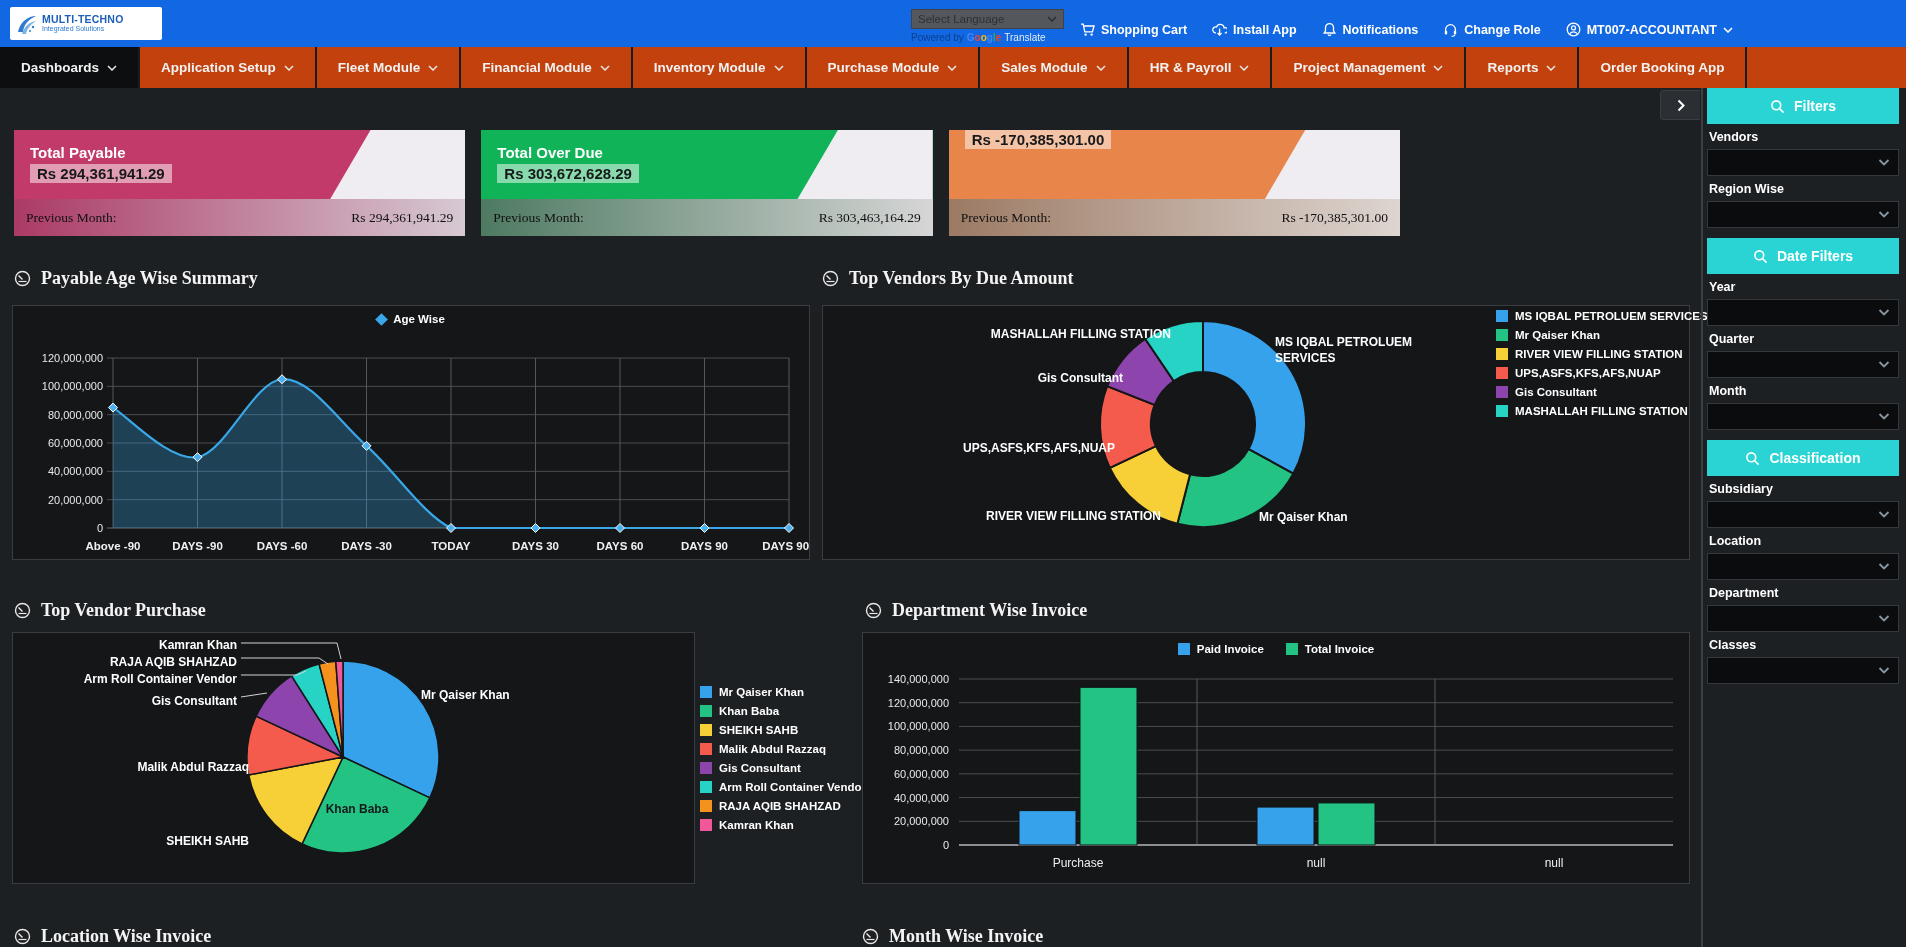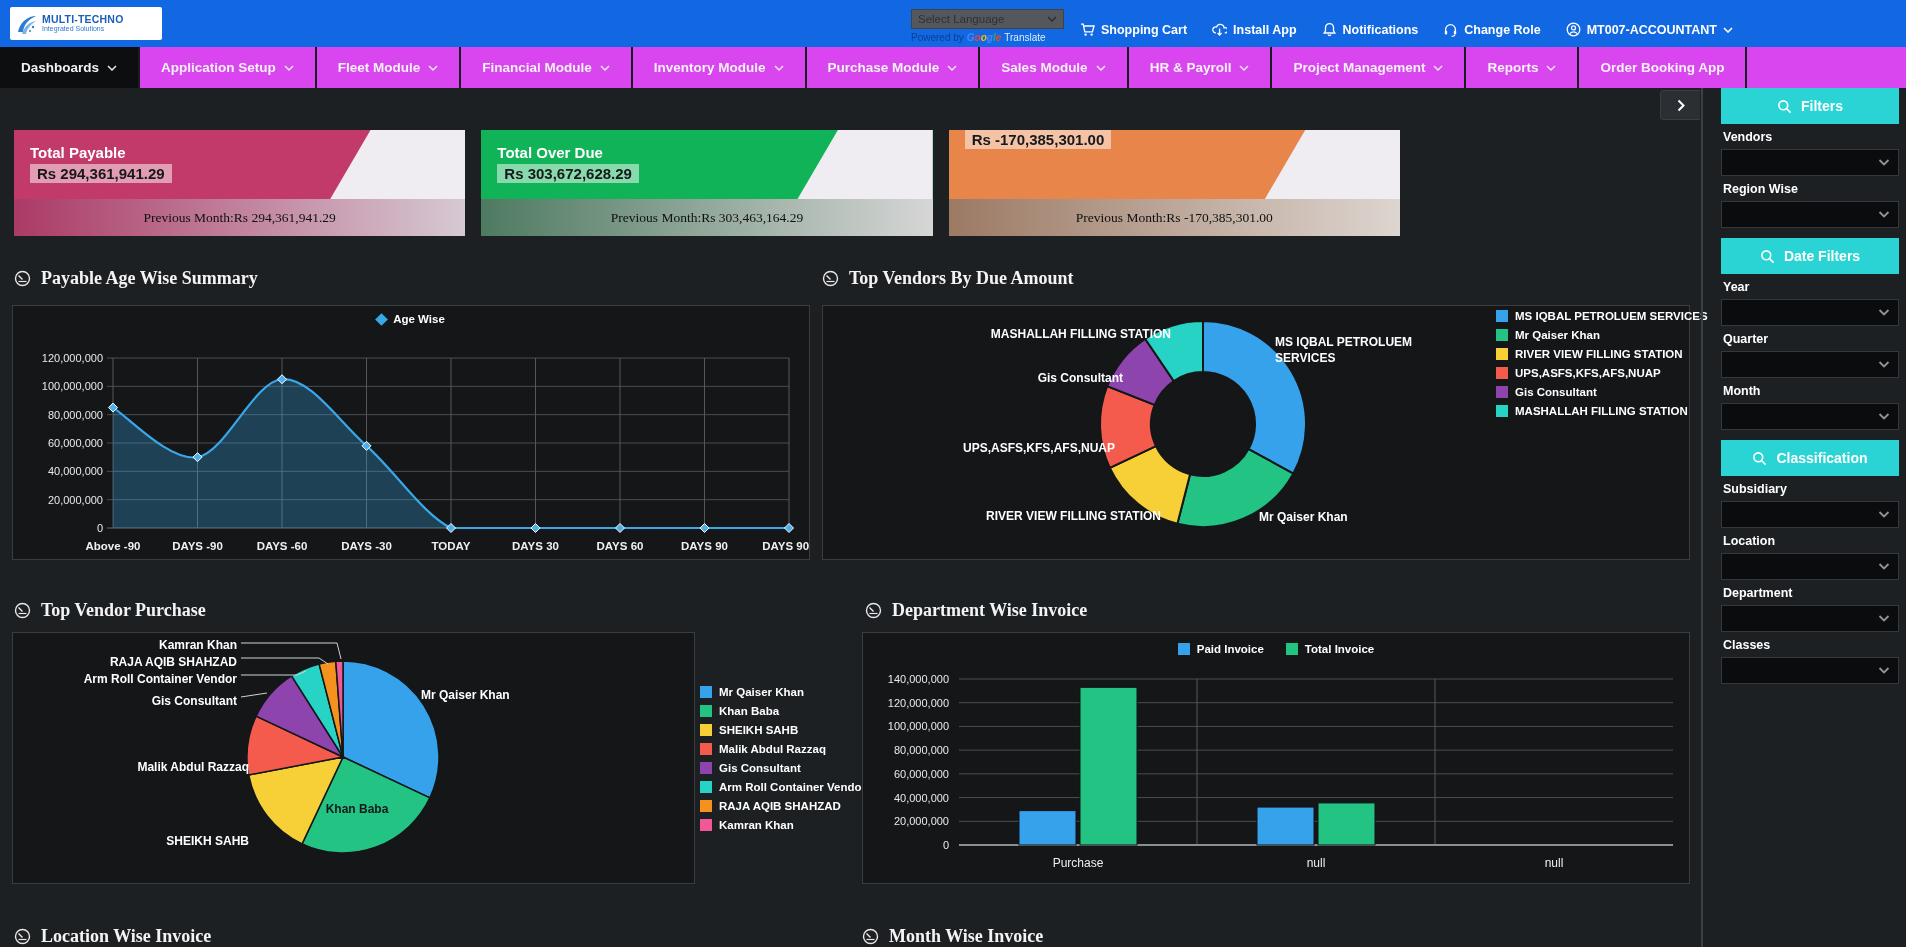--- a/index.html
+++ b/index.html
@@ -9,59 +9,59 @@
   
   .hdr { position:absolute; left:0; top:0; width:1906px; height:47px; background:#1268e2; }
   .logo-box { position:absolute; left:10px; top:7px; width:152px; height:33px; background:#ffffff; border-radius:2px; display:flex; align-items:center; padding:0 6px; gap:4px; }
   .logo-txt { line-height:1.05; }
   .logo-name { font-size:10.5px; font-weight:700; color:#1b5fb8; letter-spacing:.2px; }
   .logo-tag { font-size:7px; color:#2f7bd0; }
   .lang-wrap { position:absolute; left:911px; top:9px; width:153px; }
   .lang-select { height:20px; background:#54585d; border:1px solid #3e4247; color:#2c3136; font-size:11.5px; display:flex; align-items:center; justify-content:space-between; padding:0 6px; cursor:pointer; }
   .powered { margin-top:3px; font-size:10px; display:flex; gap:3px; align-items:baseline; }
   .powered .pby { color:rgba(0,10,40,.45); }
-  .powered .gl { font-weight:700;font-style:italic; }
+  .powered .gl { font-weight:700; }
   .powered .tr { color:#e3ecf7; }
   .hdr-actions { position:absolute; left:1080px; top:0; height:59px; display:flex; align-items:center; gap:25px; }
   .hdr-item { display:flex; align-items:center; gap:6px; color:#ffffff; font-size:12.5px; font-weight:600; cursor:pointer; white-space:nowrap; }
 
   
-  .nav { position:absolute; left:0; top:47px; width:1906px; height:41px; background:#d946ef; display:flex; }
+  .nav { position:absolute; left:0; top:47px; width:1906px; height:41px; background:#c2410c; display:flex; }
   .nav-item { display:flex; align-items:center; gap:8px; padding:0 21px; color:#f2f2f2; font-size:13.5px; font-weight:600; border-right:2px solid #191c1f; cursor:pointer; white-space:nowrap; }
   .nav-item.active { background:#0c0e10; font-weight:700; }
 
   
   .kpi-row { position:absolute; left:14px; top:130px; width:1386px; display:flex; gap:16px; }
   .kpi { flex:1; height:106px; display:flex; flex-direction:column; }
   .kpi-main { position:relative; height:78px; overflow:hidden; }
   .kpi-main::after { content:""; position:absolute; right:0; top:0; width:100%; height:100%; background:#efedf1; clip-path:polygon(79% 0,100% 0,100% 100%,70% 100%); }
   .kpi-title { position:relative; z-index:2; margin:14px 0 3px 16px; color:#ffffff; font-size:15px; font-weight:700; }
   .kpi-value { position:relative; z-index:2; display:inline-block; margin-left:16px; padding:1px 7px; font-size:15px; font-weight:700; color:#16181a; background:rgba(255,255,255,.5); width:max-content; }
-  .kpi-strip { height:40px; display:flex; align-items:center; justify-content:center; padding:4px 12px; font-family:"Liberation Serif", serif; font-size:13.5px; color:#101010; }
+  .kpi-strip { height:40px; display:flex; align-items:center; justify-content:space-between; padding:4px 12px; font-family:"Liberation Serif", serif; font-size:13.5px; color:#101010; }
 
   
   .sec-title { position:absolute; display:flex; align-items:center; gap:10px; color:#f4f4f4; font-family:"Liberation Serif", serif; font-size:18px; font-weight:600; }
   .panel { position:absolute; background:#141618; border:1px solid #393d41; }
   .hlegend { position:absolute; display:flex; justify-content:center; gap:22px; }
   .hlegend .li, .vlegend .li { display:flex; align-items:center; gap:7px; color:#ffffff; font-size:11.5px; font-weight:700; white-space:nowrap; }
   .vlegend { position:absolute; display:flex; flex-direction:column; }
   .vlegend .li { margin-bottom:7px; }
   .sw { width:12px; height:12px; flex:0 0 auto; }
   .sw.diamond { width:9px; height:9px; transform:rotate(45deg); }
 
   
   .expand-btn { position:absolute; left:1660px; top:90px; width:40px; height:30px; background:#2b2f34; border:1px solid #3a3e43; border-right:none; border-radius:4px 0 0 4px; display:flex; align-items:center; justify-content:center; cursor:pointer; }
 
   
   .v-divider { position:absolute; left:1701px; top:88px; width:2px; height:859px; background:#3c4044; }
   .sidebar { position:absolute; left:1707px; top:88px; width:192px; }
   .sb-header { height:36px; background:#2bd4d4; display:flex; align-items:center; justify-content:center; gap:9px; color:#ffffff; font-size:14px; font-weight:700; cursor:pointer; margin-bottom:6px; }
   .sb-label { display:block; margin:6px 2px 5px; color:#ffffff; font-size:12.5px; font-weight:700; }
   .sb-select { height:27px; background:#0a0c0d; border:1px solid #34383c; display:flex; align-items:center; justify-content:flex-end; padding-right:8px; cursor:pointer; margin-bottom:3px; }
-  .sb-group { margin-bottom:10px;margin-left:14px; }
+  .sb-group { margin-bottom:10px; }
 
   svg text { font-family:"Liberation Sans", sans-serif; }
 </style>
 </head>
 <body>
 
 <div class="app">
 
   <header class="hdr">
     <div class="logo-box">

